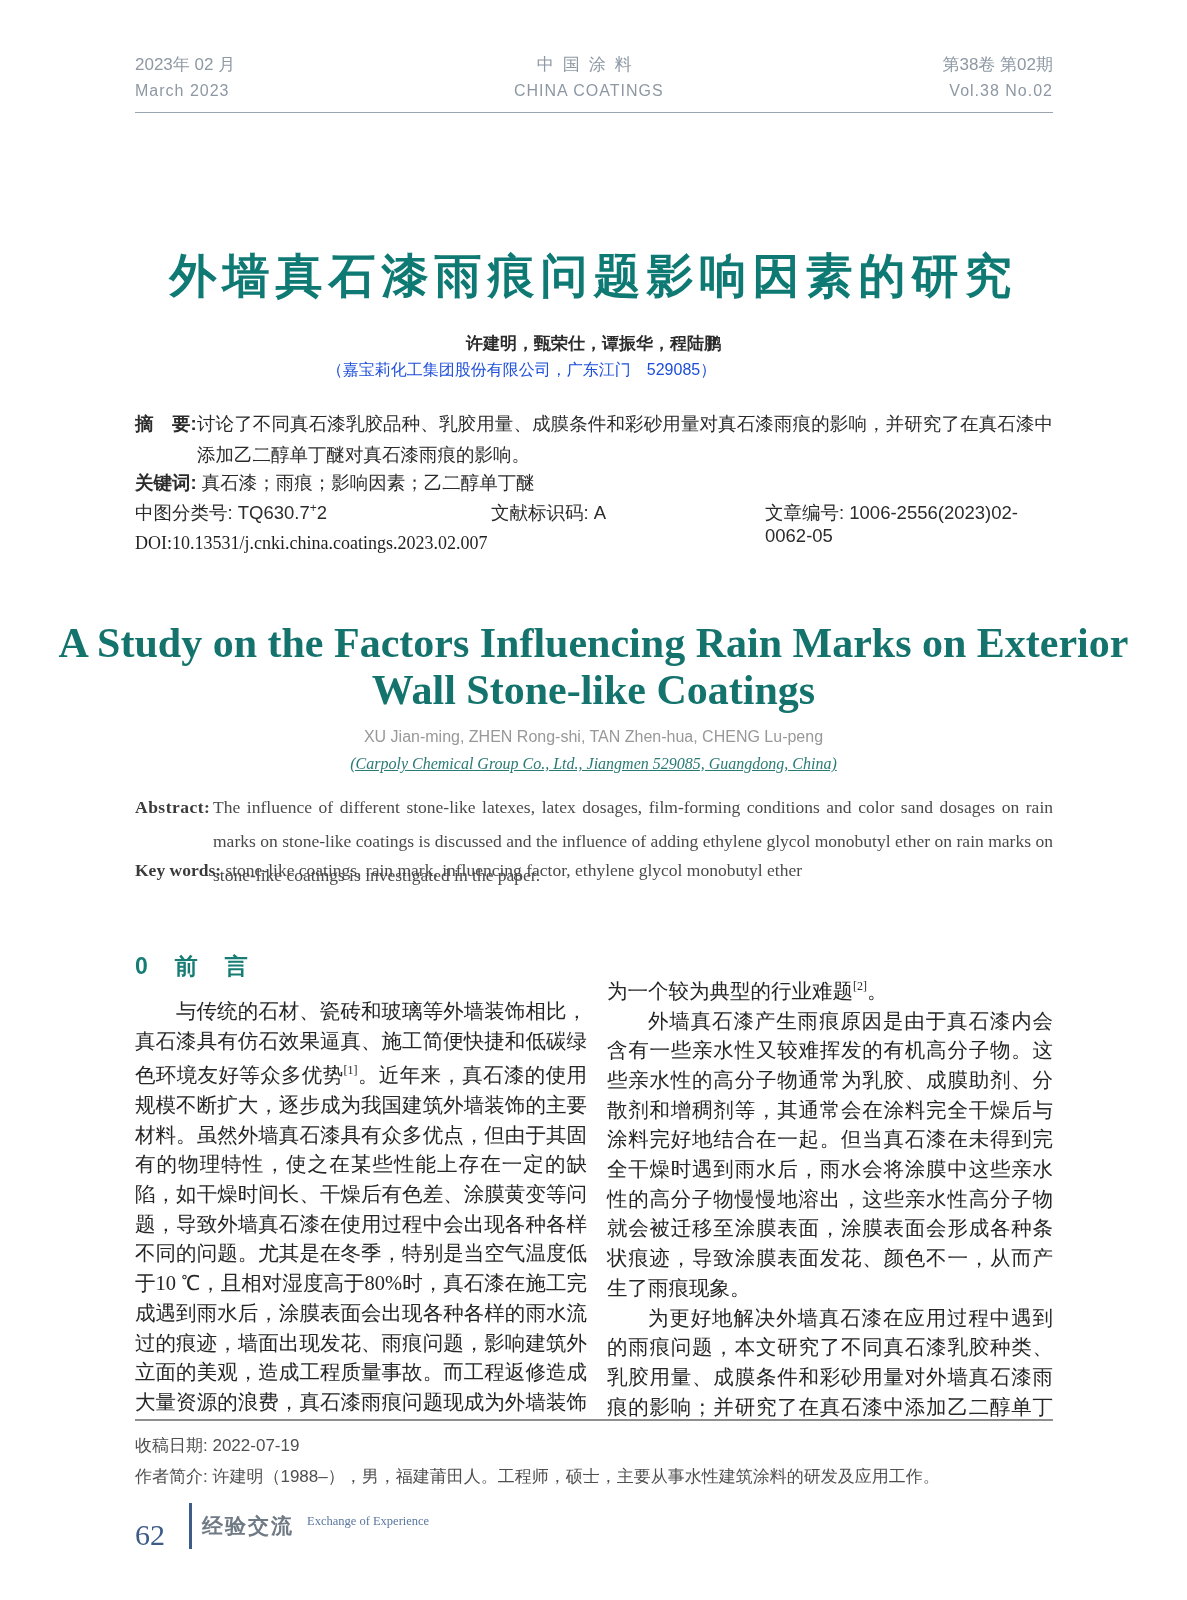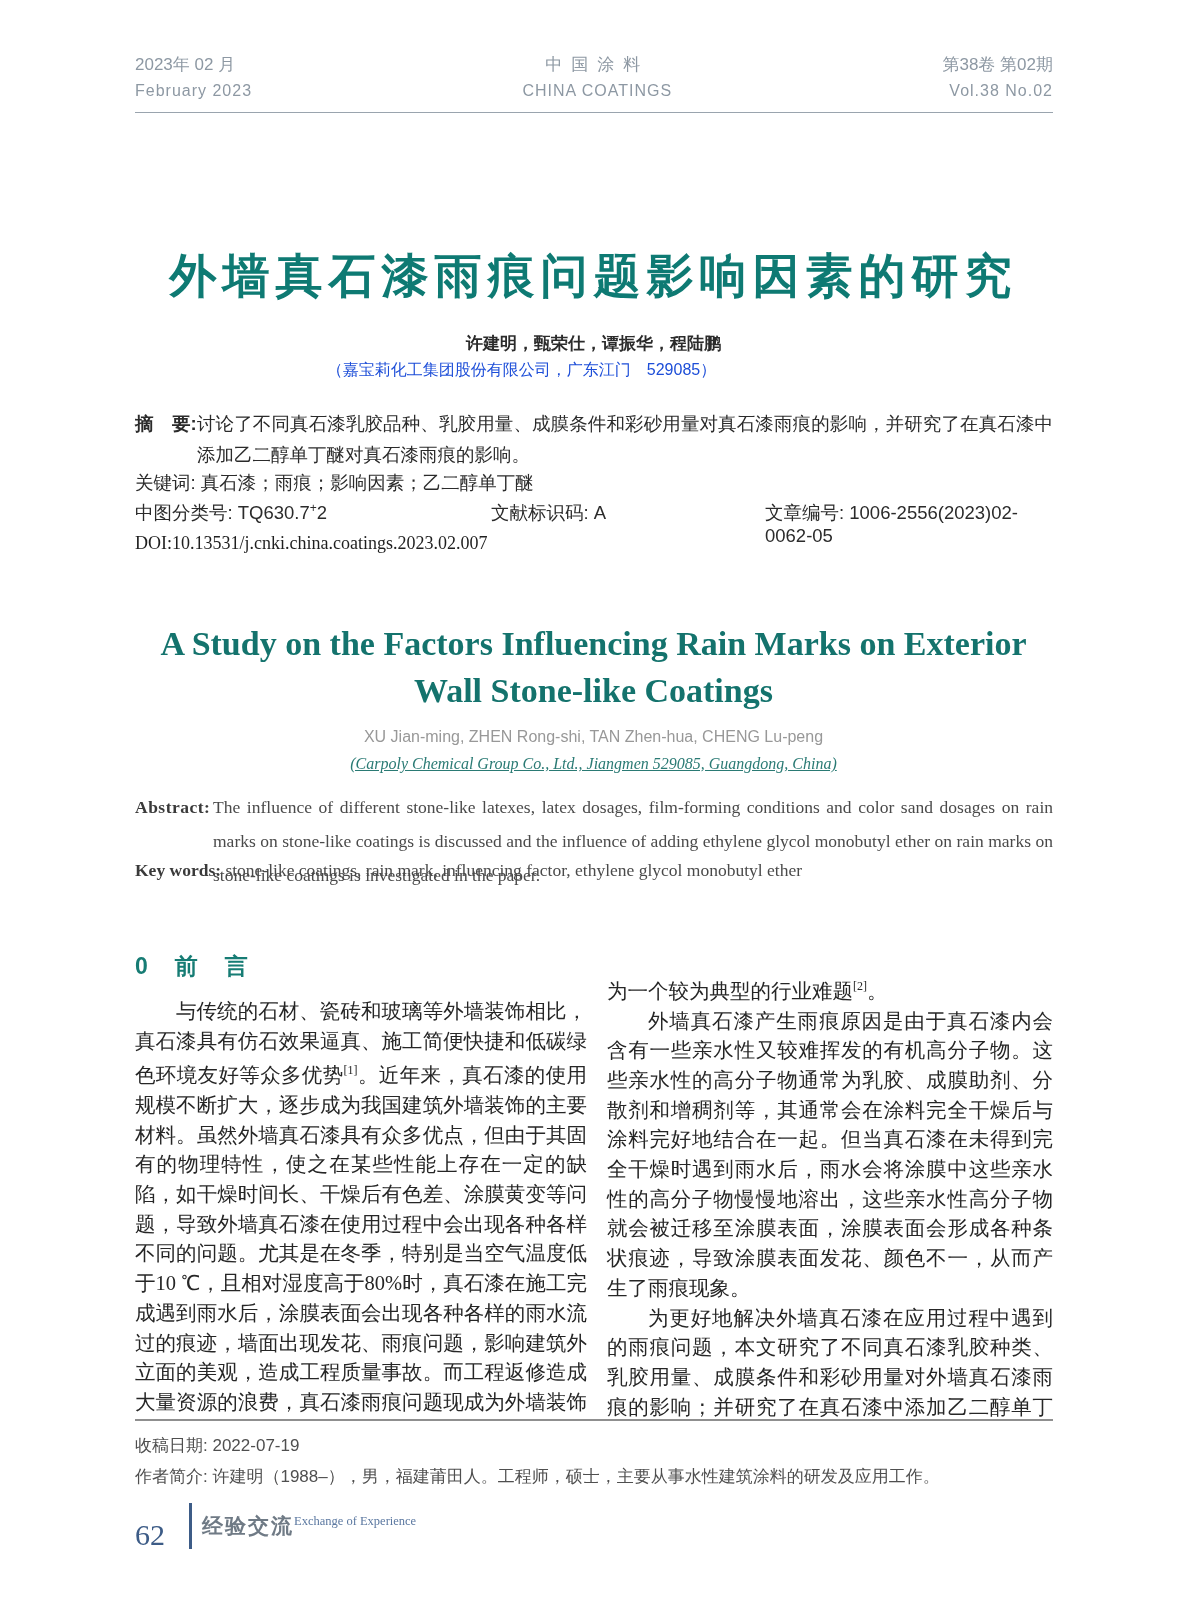--- a/index.html
+++ b/index.html
@@ -45,38 +45,38 @@
   .abs-zh{
     position:absolute;left:135px;top:408px;width:918px;
     font-size:18.5px;line-height:31px;text-align:justify;color:#2b2b2b;
   }
   .abs-zh .lbl{position:absolute;left:0;top:0;font-weight:bold;}
   .abs-zh .hang-text{padding-left:62px;}
   .kw-zh{
     position:absolute;left:135px;top:470px;width:918px;
     font-size:18.5px;color:#2b2b2b;
   }
-  .kw-zh .lbl{font-weight:normal;margin-top:12px;}
+  .kw-zh .lbl{font-weight:bold;margin-top:12px;}
   .class-line{
     position:absolute;left:135px;top:500px;width:918px;height:26px;
     font-size:18.5px;color:#2b2b2b;
   }
   .class-line .clc{position:absolute;left:0;}
   .class-line .doccode{position:absolute;left:356px;}
   .class-line .artid{position:absolute;left:630px;}
   .class-line sup{font-size:12px;}
   .doi{
     position:absolute;left:135px;top:533px;width:918px;
     font-family:"Liberation Serif",serif;font-size:18px;color:#1f1f1f;
   }
   
   .title-en{
     position:absolute;left:0;top:620px;width:1187px;margin:0;
     text-align:center;font-family:"Liberation Serif",serif;
-    font-size:34px;line-height:47px;font-weight:bold;color:#14736d;
+    font-size:42px;line-height:47px;font-weight:bold;color:#14736d;
   }
   .authors-en{
     position:absolute;left:0;top:728px;width:1187px;
     text-align:center;font-size:16px;color:#989898;
   }
   .affil-en{
     position:absolute;left:0;top:755px;width:1187px;
     text-align:center;font-family:"Liberation Serif",serif;
     font-style:italic;font-size:16px;color:#2a7a74;text-decoration:underline;
   }
@@ -127,31 +127,31 @@
     position:absolute;left:135px;top:1500px;height:52px;
     display:flex;align-items:center;
   }
   .page-num{
     font-family:"Liberation Serif",serif;font-size:30px;color:#3d5c87;
     margin-right:24px;align-self:flex-end;
   }
   .footer-bar{width:3px;height:46px;background:#3d5c87;margin-right:10px;}
   .footer-col{display:flex;flex-direction:row;justify-content:center;}
   .footer-zh{font-size:21px;font-weight:bold;color:#6f7a85;letter-spacing:2px;}
-  .footer-en{font-family:"Liberation Serif",serif;font-size:12.5px;color:#5a77a0;margin-top:2px;}
+  .footer-en{font-family:"Liberation Serif",serif;font-size:12.5px;color:#5a77a0;margin-top:2px;margin-left:13px;}
 </style>
 </head>
 <body>
 
 <div class="page">
 
   <header class="journal-header">
     <div class="hdr-col left">
       <div>2023年 02 月</div>
-      <div class="hdr-en">February 2023</div>
+      <div class="hdr-en">March 2023</div>
     </div>
     <div class="hdr-col center">
       <div class="hdr-zh-spaced">中国涂料</div>
       <div class="hdr-en">CHINA COATINGS</div>
     </div>
     <div class="hdr-col right">
       <div>第38卷 第02期</div>
       <div class="hdr-en">Vol.38  No.02</div>
     </div>
   </header>

